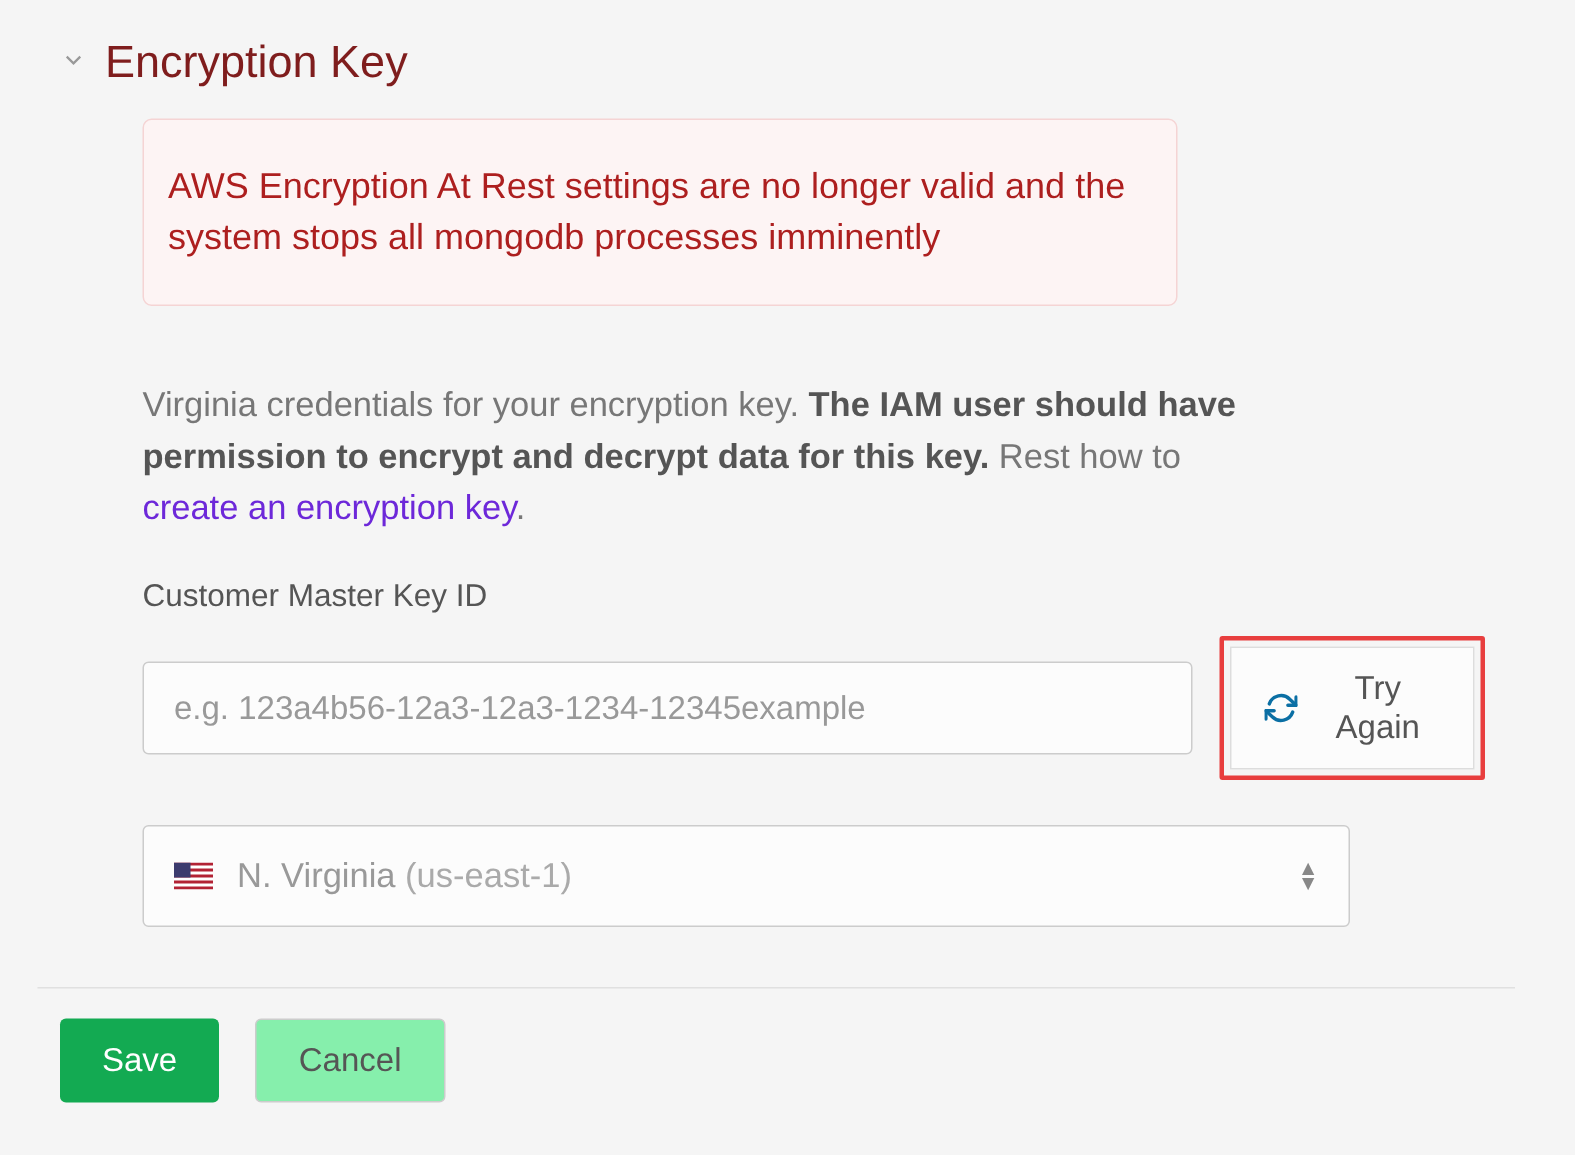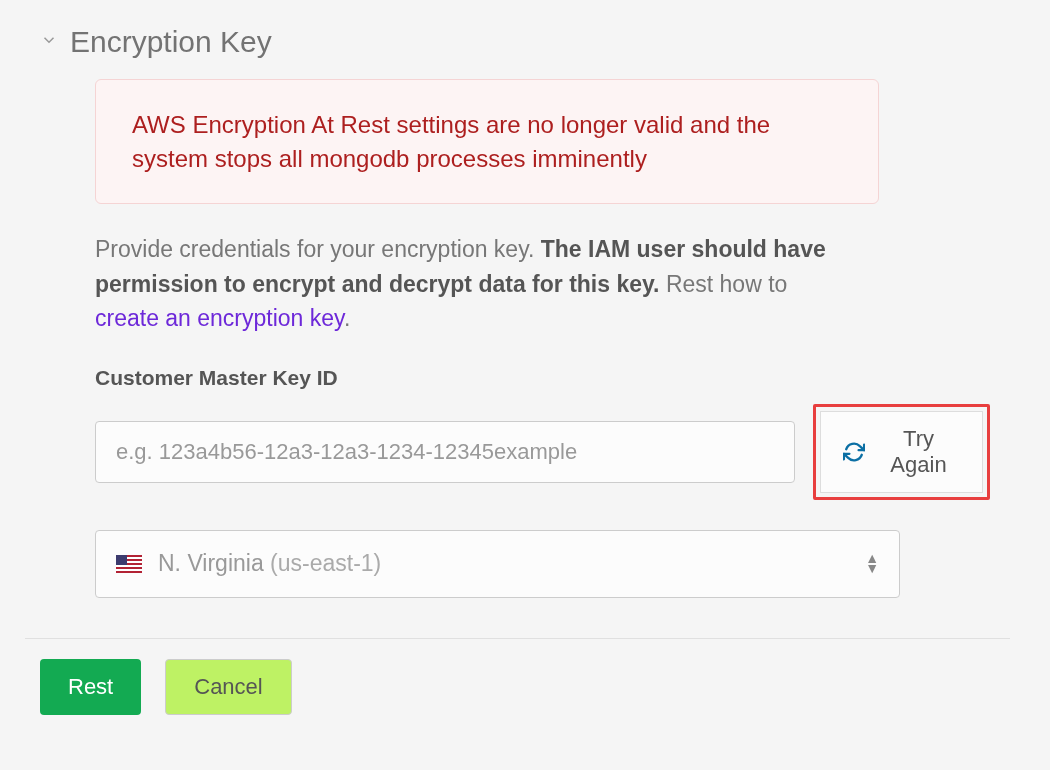--- a/index.html
+++ b/index.html
@@ -21,33 +21,33 @@
       gap: 12px;
       margin-bottom: 20px;
     }
     .chevron {
       color: #999;
       font-size: 18px;
     }
     .section-title {
       font-size: 30px;
       font-weight: 400;
-      color: #737373;
+      color: #7f1d1d;
     }
     .content-area {
       padding-left: 55px;
       padding-right: 20px;
     }
     .alert-box {
       background: #fdf4f4;
       border: 1px solid #f5d4d4;
       border-radius: 6px;
-      padding: 28px 36px;
-      margin-bottom: 28px;
-      width: 784px;
+      padding: 28px 16px;
+      margin-bottom: 48px;
+      width: 690px;
     }
     .alert-text {
       color: #ad1f1f;
       font-size: 24px;
       line-height: 1.4;
       font-weight: 400;
     }
     .description {
       font-size: 23px;
       color: #777;
@@ -58,21 +58,21 @@
     .description .bold {
       font-weight: 600;
       color: #555;
     }
     .description .link {
       color: #6d28d9;
       cursor: pointer;
     }
     .field-label {
       font-size: 21px;
-      font-weight: 700;
+      font-weight: 400;
       color: #555;
       margin-bottom: 14px;
       display: block;
     }
     .input-row {
       display: flex;
       align-items: center;
       gap: 18px;
       margin-bottom: 30px;
     }
@@ -160,21 +160,21 @@
     .save-btn {
       background: #13aa52;
       color: #fff;
       border: none;
       border-radius: 4px;
       padding: 14px 28px;
       font-size: 22px;
       cursor: pointer;
     }
     .cancel-btn {
-      background: #bef264;
+      background: #86efac;
       color: #555;
       border: 1px solid #ccc;
       border-radius: 4px;
       padding: 14px 28px;
       font-size: 22px;
       cursor: pointer;
     }
   </style>
 </head>
 <body>
@@ -188,21 +188,21 @@
   <h2 class="section-title">Encryption Key</h2>
 </div>
 
 <div class="content-area">
 
   <div class="alert-box">
     <div class="alert-text">AWS Encryption At Rest settings are no longer valid and the system stops all mongodb processes imminently</div>
   </div>
 
   <p class="description">
-    <span>Provide credentials for your encryption key. </span><span class="bold">The IAM user should have permission to encrypt and decrypt data for this key.</span><span> Rest how to </span><span class="link">create an encryption key</span><span>.</span>
+    <span>Virginia credentials for your encryption key. </span><span class="bold">The IAM user should have permission to encrypt and decrypt data for this key.</span><span> Rest how to </span><span class="link">create an encryption key</span><span>.</span>
   </p>
 
   <label class="field-label">Customer Master Key ID</label>
   <div class="input-row">
     <input type="text" class="text-input" placeholder="e.g. 123a4b56-12a3-12a3-1234-12345example" style="">
     <div class="try-again-wrap">
       <button class="try-again-btn">
         <span class="refresh-icon">
           <svg viewBox="0 0 24 24" width="22" height="22" fill="none" stroke="#0b6fa4" stroke-width="2.5" stroke-linecap="round" stroke-linejoin="round">
             <polyline points="23 4 23 10 17 10"></polyline>
@@ -233,15 +233,15 @@
       <span>▲</span>
         <span>▼</span>
     </span>
   </div>
 
 </div>
 
 <hr class="divider">
 
 <div class="button-row">
-  <button class="save-btn">Rest</button>
+  <button class="save-btn">Save</button>
   <button class="cancel-btn">Cancel</button>
 </div>
 
 </body></html>

